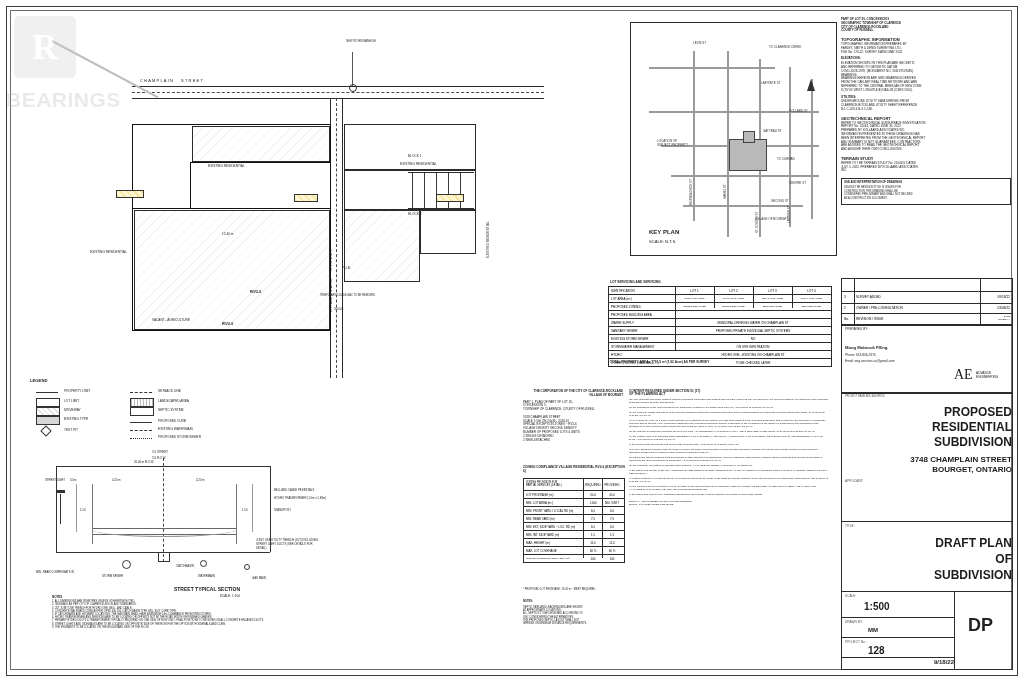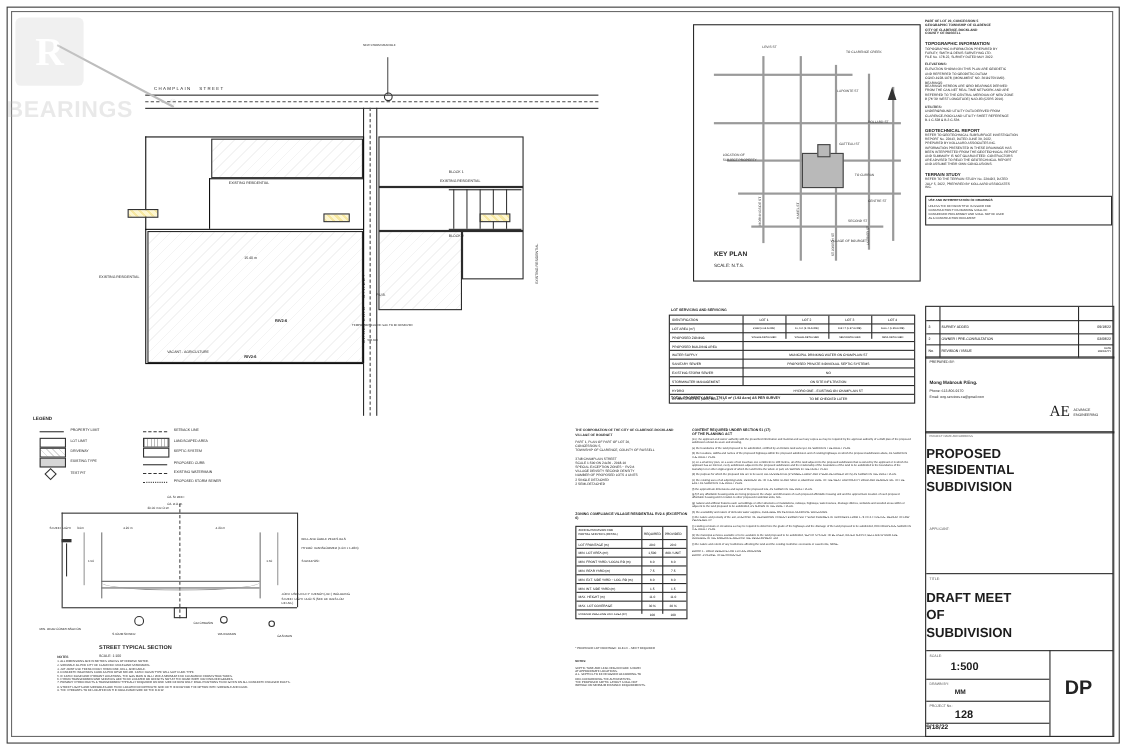--- a/index.html
+++ b/index.html
@@ -27,21 +27,21 @@
   .t2{font-size:2.6px;line-height:3.4px;}
   .t3{font-size:3.2px;line-height:4px;}
   .t35{font-size:3.6px;line-height:4.4px;}
   .t4{font-size:4.2px;line-height:5px;}
   .t5{font-size:5px;line-height:6px;}
   .t6{font-size:6px;line-height:7px;}
   .t8{font-size:8px;line-height:9.5px;}
   .t10{font-size:10px;line-height:12px;}
   .t12{font-size:12px;line-height:14px;}
   .b{font-weight:bold;}
-  .c{text-align:left;}
+  .c{text-align:right;}
 
   
   #plan-area{
     position:absolute;left:12px;top:12px;width:610px;height:370px;
     overflow:hidden;
   }
   .lot-line{position:absolute;background:#2b2b2b;}
   .hline{height:1px;}
   .vline{width:1px;}
   .thick{background:#111;}
@@ -342,25 +342,27 @@
     <div class="t" style="left:112px;top:42px;font-size:14px;font-family:'Liberation Serif',serif;color:#222;">AE</div>
     <div class="t t3" style="left:134px;top:46px;white-space:pre-line;line-height:4.4px;">ADVANCE
 ENGINEERING</div>
   </div>
 
   <div id="title-block">
     <div class="t t2" style="left:3px;top:2px;color:#555;">PROJECT NAME AND ADDRESS</div>
     <div class="t t12 b c" style="left:0;top:12px;width:170px;white-space:pre-line;line-height:15px;">PROPOSED
 RESIDENTIAL
 SUBDIVISION</div>
+    <div class="t t8 b c" style="left:0;top:62px;width:170px;white-space:pre-line;line-height:10px;">3748 CHAMPLAIN STREET
+BOURGET, ONTARIO</div>
     <div class="t t3" style="left:3px;top:86px;color:#555;">APPLICANT:</div>
 
     <div class="tb-sec" style="top:128px;height:0;"></div>
     <div class="t t3" style="left:3px;top:131px;color:#555;">TITLE:</div>
-    <div class="t t12 b c" style="left:0;top:142px;width:170px;white-space:pre-line;line-height:16px;">DRAFT MEET
+    <div class="t t12 b c" style="left:0;top:142px;width:170px;white-space:pre-line;line-height:16px;">DRAFT PLAN
 OF
 SUBDIVISION</div>
 
     <div class="tb-sec" style="top:198px;height:0;"></div>
     <div class="vdiv" style="left:112px;top:198px;height:78px;"></div>
     <div class="t t3" style="left:3px;top:201px;color:#555;">SCALE:</div>
     <div class="t t10 b" style="left:22px;top:208px;">1:500</div>
 
     <div class="tb-sec" style="top:224px;height:0;width:112px;"></div>
     <div class="t t3" style="left:3px;top:227px;color:#555;">DRAWN BY:</div>

